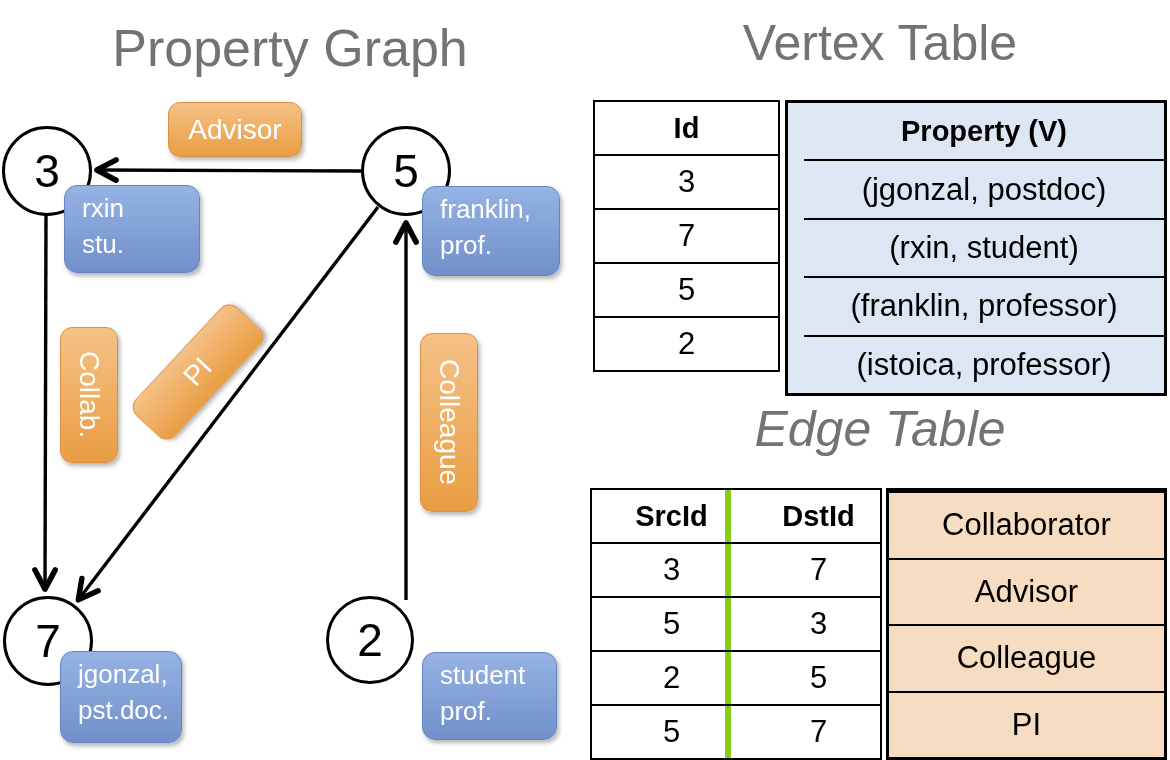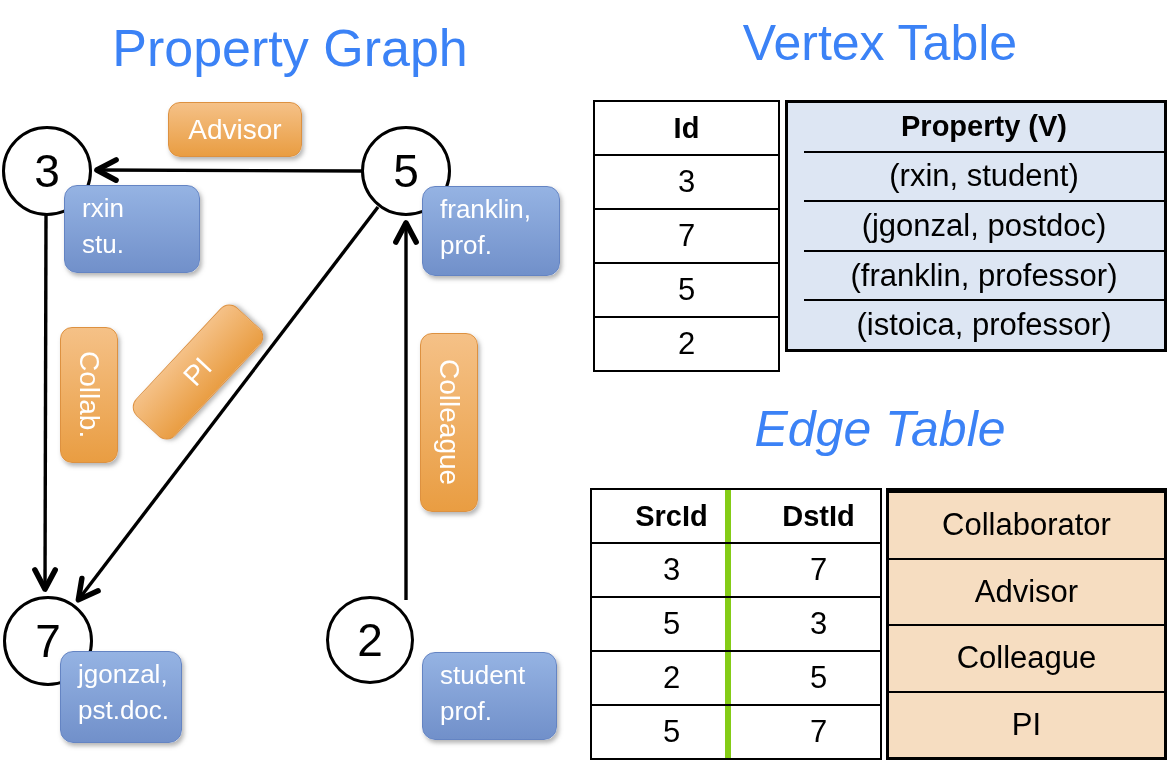--- a/index.html
+++ b/index.html
@@ -2,21 +2,21 @@
 <html style="--edge-label-fill-top: #f5c187; --edge-label-fill-bottom: #e99d42; --vertex-label-fill-top: #95b3e3; --vertex-label-fill-bottom: #7190ca; --vertex-property-fill: #dde6f3; --edge-property-fill: #f6ddc1; --line-color: #000000;"><head>
 <meta charset="utf-8">
 <style>
   * { margin:0; padding:0; box-sizing:border-box; }
   html,body { background:#ffffff; }
   .canvas {
     position:relative; width:1170px; height:760px; background:#fff;
     font-family:"Liberation Sans", sans-serif; overflow:hidden; color:#000;
   }
   .title {
-    position:absolute; text-align:center; font-weight:300; color:#3b82f6;
+    position:absolute; text-align:center; font-weight:300; color:#737373;
     font-size:50px; letter-spacing:0px; white-space:nowrap;
   }
   .title-graph  { left:30px;  top:18px;  width:520px; font-size:52px; }
   .title-vertex { left:593px; top:14px;  width:574px; }
   .title-edge   { left:593px; top:400px; width:574px;font-style:italic; }
 
   svg.edges { position:absolute; left:0; top:0; z-index:1; }
 
   .node {
     position:absolute; background:#fff; border:3.5px solid #000; border-radius:50%;
@@ -56,21 +56,21 @@
     position:absolute; border:2px solid #000; display:flex; flex-direction:column;
     background:#fff; z-index:2;
   }
   .tbl-box .row {
     flex:1; display:flex; align-items:center; justify-content:center;
     font-size:31px; font-weight:300; border-top:2px solid #000; white-space:nowrap;
   }
   .tbl-box .row.head { border-top:none; font-weight:bold; font-size:29px; }
 
   .vtbl-id   { left:593px; top:100px; width:187px; height:272px; }
-  .vtbl-prop { left:785px; top:100px; width:382px; height:252px; border-width:3px;
+  .vtbl-prop { left:785px; top:100px; width:382px; height:296px; border-width:3px;
                background:var(--vertex-property-fill);padding-left:16px; }
   .vtbl-prop .row { background:var(--vertex-property-fill); }
 
   .etbl-ids  { left:590px; top:488px; width:292px; height:272px; border:2px solid #000;
                position:absolute; display:flex; flex-direction:column; background:#fff; z-index:2; }
   .etbl-ids .r { flex:1; display:grid; grid-template-columns:133px auto; border-top:2px solid #000; }
   .etbl-ids .r:first-child { border-top:none; }
   .etbl-ids .c { display:flex; align-items:center; justify-content:center; font-size:31px; font-weight:300;padding-left:26px; }
   .etbl-ids .c + .c { border-left:6px solid #84cc16; }
   .etbl-ids .r.head .c { font-weight:bold; font-size:29px; }
@@ -145,22 +145,22 @@
 
   <div class="tbl-box vtbl-id">
     <div class="row head">Id</div>
     <div class="row">3</div>
     <div class="row">7</div>
     <div class="row">5</div>
     <div class="row">2</div>
   </div>
   <div class="tbl-box vtbl-prop">
     <div class="row head">Property (V)</div>
+    <div class="row">(jgonzal, postdoc)</div>
     <div class="row">(rxin, student)</div>
-    <div class="row">(jgonzal, postdoc)</div>
     <div class="row">(franklin, professor)</div>
     <div class="row">(istoica, professor)</div>
   </div>
 
   <div class="etbl-ids">
     <div class="r head">
       <div class="c">SrcId</div>
       <div class="c">DstId</div>
     </div>
     <div class="r">

